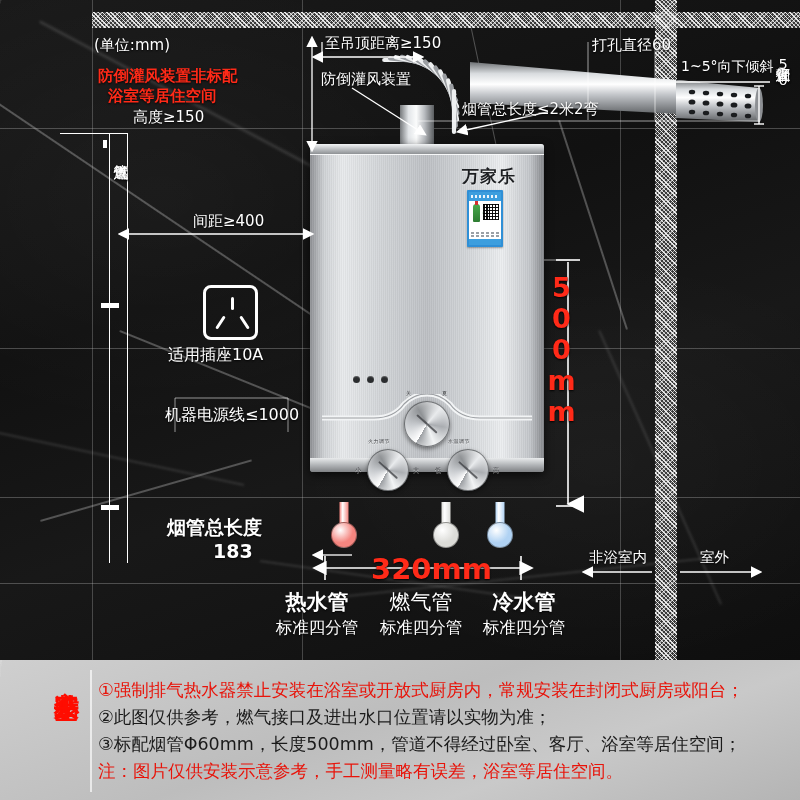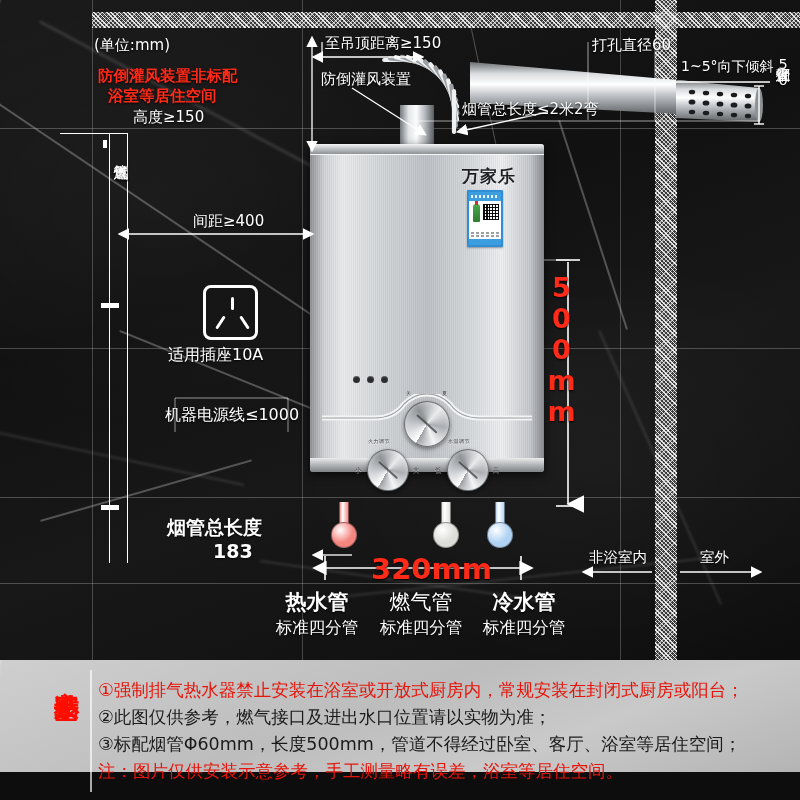--- a/index.html
+++ b/index.html
@@ -151,21 +151,21 @@
   }
   .label.red { color: #ff2a18; }
   .label.center { transform: translateX(-50%); }
 
   .vtext {
     writing-mode: vertical-rl; text-orientation: upright;
   }
 
   
   #tips {
-    position: absolute; left: 0; top: 660px; width: 800px; height: 112px;
+    position: absolute; left: 0; top: 660px; width: 800px; height: 140px;
     background:
       linear-gradient(115deg, rgba(255,255,255,0.10) 0 0.3%, rgba(0,0,0,0) 0.3% 100%),
       linear-gradient(95deg, rgba(255,255,255,0.08) 0 0.25%, rgba(0,0,0,0) 0.25% 100%),
       linear-gradient(160deg, #cfcfcf 0%, #bdbdbd 45%, #c9c9c9 70%, #b4b4b4 100%);
   }
   #tips-title {
     position: absolute; left: 52px; top: 12px;
     color: #ff0d00; font-weight: 700; font-size: 25px; line-height: 29px;
     font-family: "DejaVu Sans", sans-serif;
     letter-spacing: 1px;

